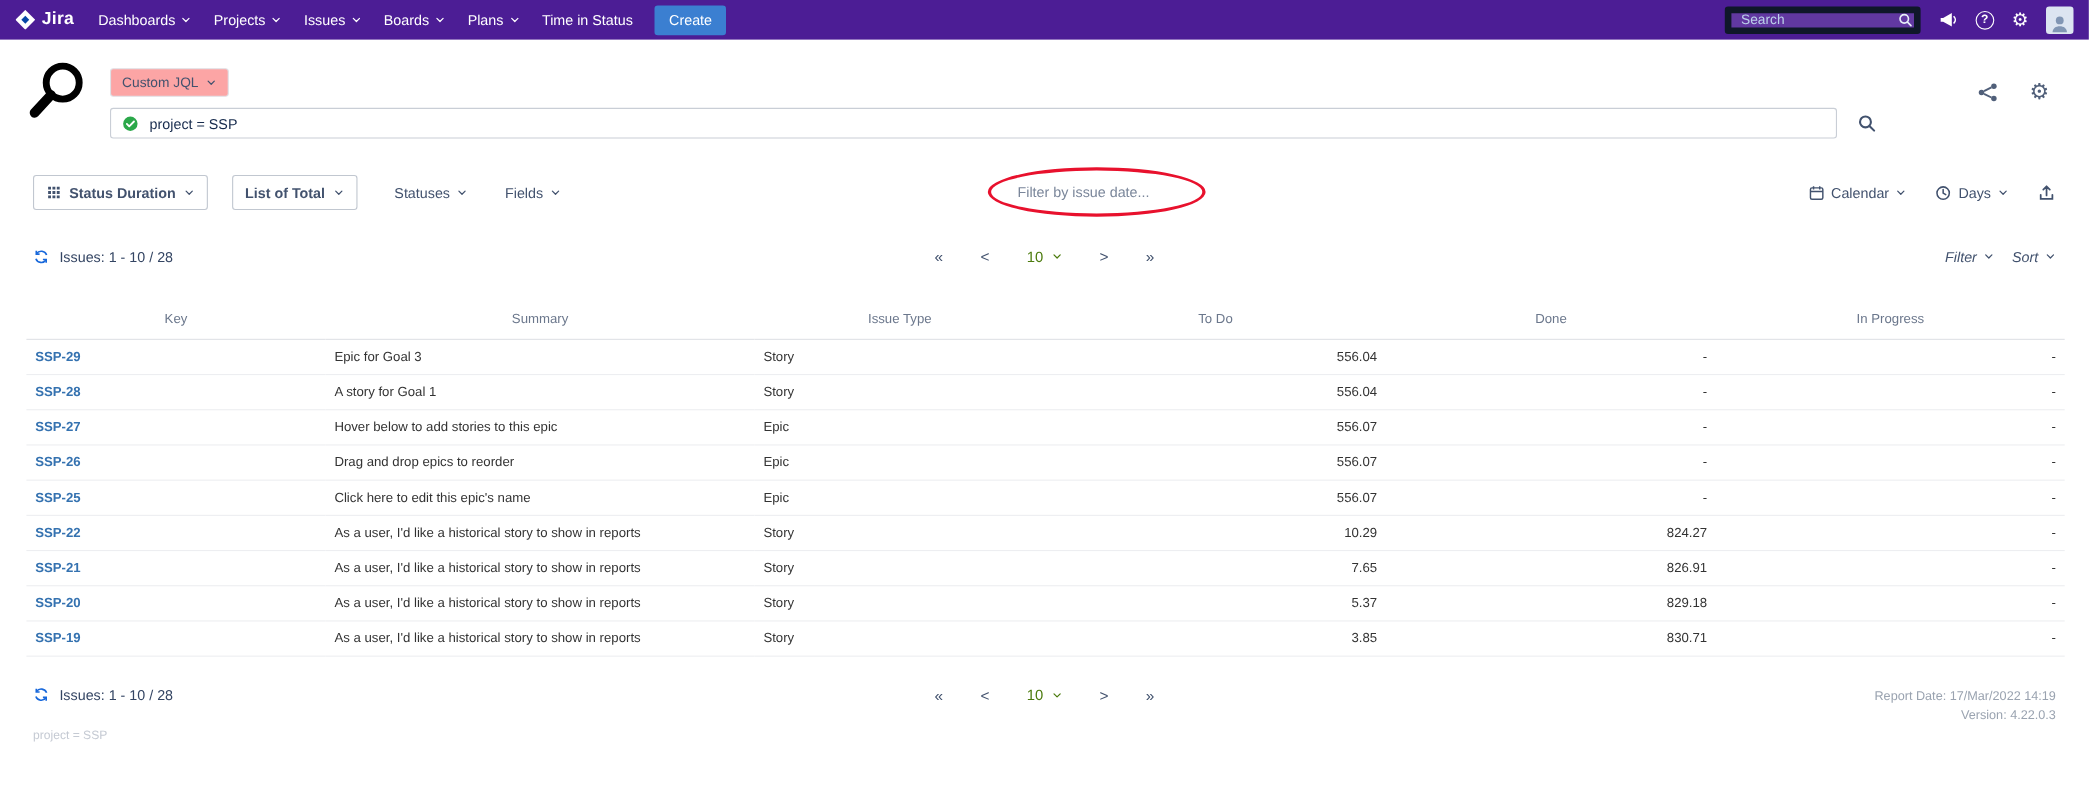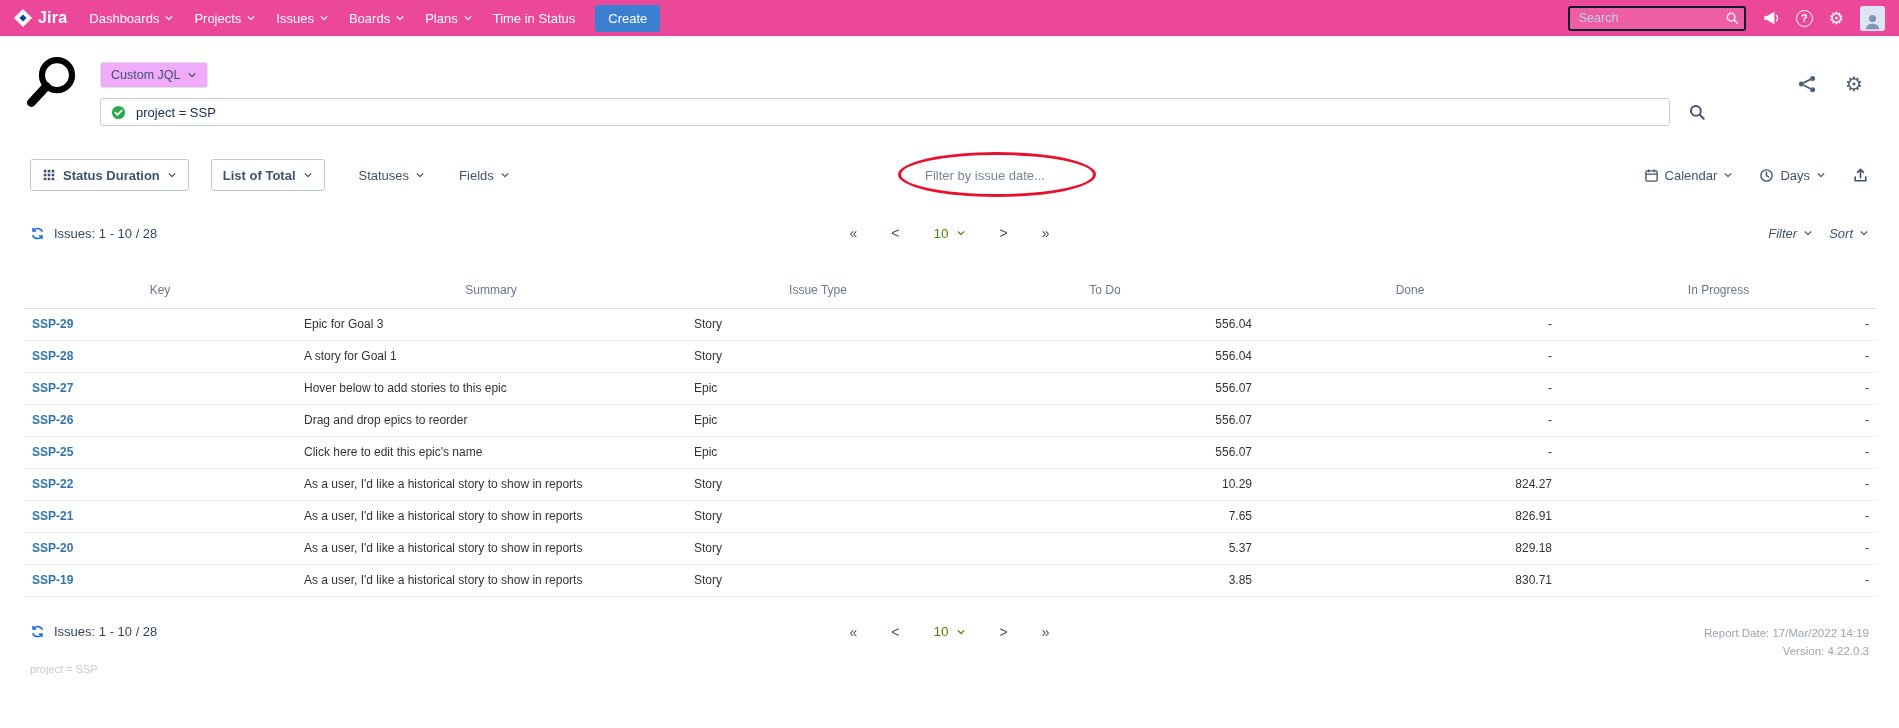--- a/index.html
+++ b/index.html
@@ -5,41 +5,41 @@
   * { box-sizing: border-box; }
   html,body { margin:0; padding:0; }
   body {
     width:1899px; height:728px; overflow:hidden; position:relative;
     background:#fff; font-family:"Liberation Sans", sans-serif; color:#172B4D;
   }
   svg.ic { display:inline-block; vertical-align:middle; }
   .chev { width:10px; height:10px; flex:0 0 auto; }
 
   
-  .navbar { height:36px; background:#ec4899; display:flex; align-items:center; padding:0 14px; color:#fff; }
+  .navbar { height:36px; background:#4c1d95; display:flex; align-items:center; padding:0 14px; color:#fff; }
   .brand { display:flex; align-items:center; gap:6px; margin-right:12px; cursor:pointer; }
   .brand-name { font-size:16px; font-weight:bold; letter-spacing:.2px; }
   .nav-item { font-size:13px; color:#fff; padding:0 10px; height:36px; display:flex; align-items:center; gap:5px; cursor:pointer; white-space:nowrap; }
   .create-btn { background:#3B7FD1; color:#fff; border:none; border-radius:3px; font-size:13px; padding:6px 13px; margin-left:10px; cursor:pointer; font-family:inherit; }
   .nav-right { margin-left:auto; display:flex; align-items:center; gap:16px; }
   .nav-search { position:relative; width:178px; }
-  .nav-search input { width:100%; height:25px; background:rgba(255,255,255,.12); border:2px solid #0f172a; border-radius:3px; color:#fff; font-size:12.5px; padding:0 26px 0 9px; font-family:inherit; outline:none; }
+  .nav-search input { width:100%; height:25px; background:rgba(255,255,255,.12); border:6px solid #0f172a; border-radius:3px; color:#fff; font-size:12.5px; padding:0 26px 0 9px; font-family:inherit; outline:none; }
   .nav-search input::placeholder { color:#BBD0EA; }
   .nav-search .s-icon { position:absolute; right:7px; top:5px; width:14px; height:14px; color:#E6EEF8; cursor:pointer; }
   .nav-ic { width:18px; height:18px; color:#fff; cursor:pointer; }
   .gear-glyph { font-size:17px; line-height:1; color:#fff; cursor:pointer; }
   .help-circle { width:17px; height:17px; border:1.5px solid #fff; border-radius:50%; font-size:11px; font-weight:bold; display:flex; align-items:center; justify-content:center; cursor:pointer; }
   .avatar { width:25px; height:25px; border-radius:3px; background:#DCE5F1; display:flex; align-items:flex-end; justify-content:center; overflow:hidden; cursor:pointer; }
   .avatar svg { width:19px; height:19px; color:#8196B4; }
 
   
   .qheader { position:relative; height:118px; }
   .big-logo { position:absolute; left:22px; top:16px; width:60px; height:60px; }
   .qmain { position:absolute; left:100px; top:26px; }
-  .mode-btn { background:#f0abfc; border:1px solid #DFE1E6; border-radius:3px; color:#42526E; font-size:12.5px; padding:5px 10px; display:inline-flex; align-items:center; gap:7px; cursor:pointer; font-family:inherit; }
+  .mode-btn { background:#fca5a5; border:1px solid #DFE1E6; border-radius:3px; color:#42526E; font-size:12.5px; padding:5px 10px; display:inline-flex; align-items:center; gap:7px; cursor:pointer; font-family:inherit; }
   .qrow { display:flex; align-items:center; margin-top:10px; }
   .qinput { width:1570px; height:28px; border:1px solid #C9CED6; border-radius:3px; background:#fff; display:flex; align-items:center; padding:0 10px; gap:8px; }
   .qinput .ck { width:15px; height:15px; flex:0 0 auto; }
   .qinput input { border:none; outline:none; flex:1; font-size:13px; color:#172B4D; font-family:inherit; background:transparent; }
   .q-search-btn { margin-left:18px; width:18px; height:18px; color:#42526E; cursor:pointer; }
   .q-actions { position:absolute; right:36px; top:38px; display:flex; gap:28px; align-items:center; color:#505F79; }
   .q-actions .act { width:20px; height:20px; cursor:pointer; }
   .q-actions .gear-glyph { color:#505F79; font-size:20px; }
 
   

